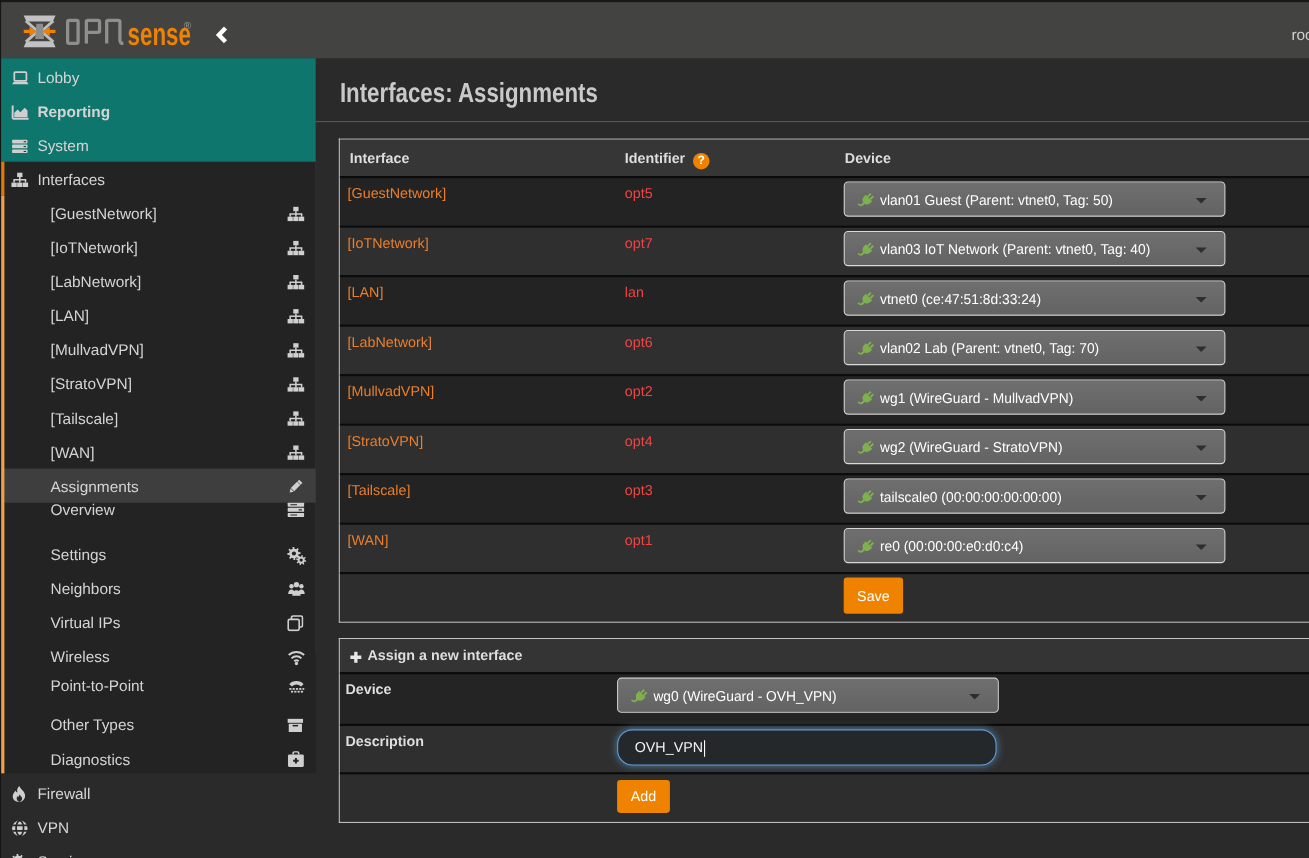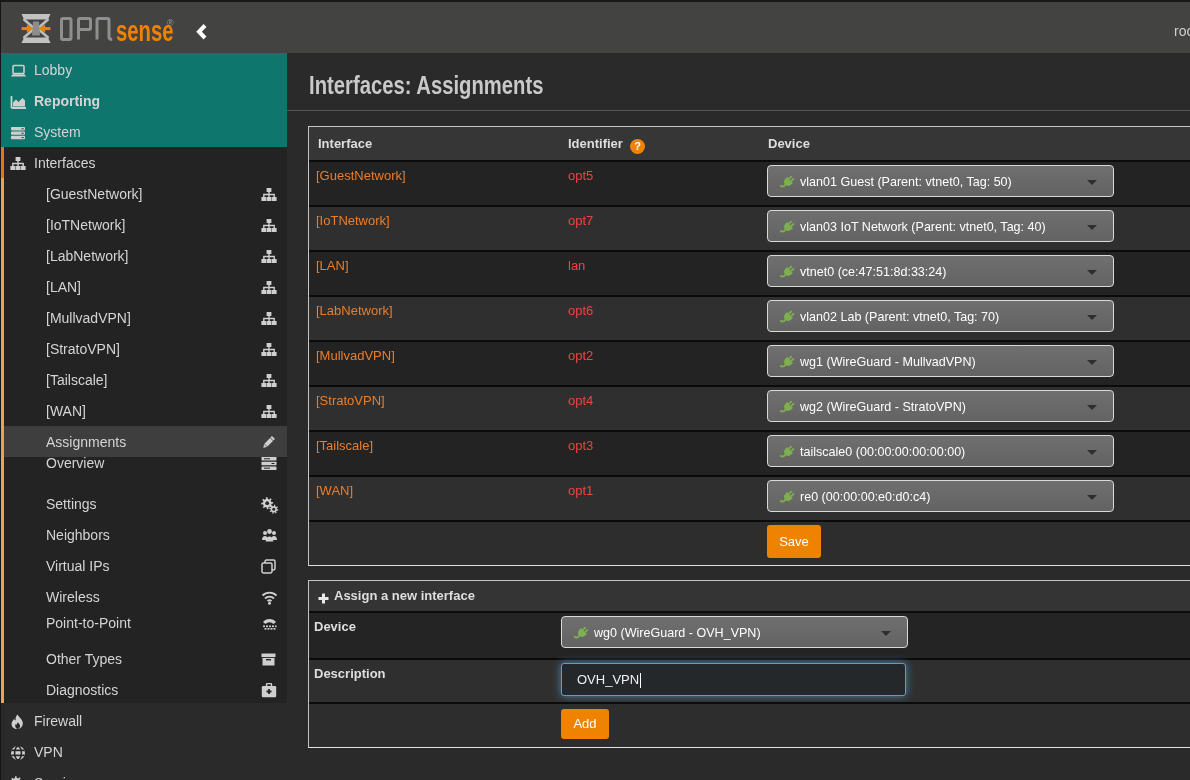--- a/index.html
+++ b/index.html
@@ -52,21 +52,21 @@
 
 .hrow2 { height:30px; background:#343434; }
 .frow { position:relative; width:998px; border-top:2px solid #0b0b0b; }
 #frow1 { height:47px; background:#242424; }
 #frow2 { height:44px; background:#2f2f2f; }
 #frow3 { height:45px; background:#2d2d2d; }
 .flbl { position:absolute; left:5px; top:6px; font-size:13px; font-weight:bold; color:#dedede; }
 .dd2 { position:absolute; left:252px; top:3px; width:347px; height:32px; background:linear-gradient(#6f6f6f,#636363);
   border:1px solid #d9d9d9; border-radius:4px; }
 #descinput { position:absolute; left:252px; top:3px; width:345px; height:33px; background:#25282a;
-  border:1px solid #5b9cd6; border-radius:3px; box-shadow:0 0 8px rgba(102,175,233,0.65);
+  border:1px solid #5b9cd6; border-radius:14px; box-shadow:0 0 8px rgba(102,175,233,0.65);
   color:#f0f0f0; font-size:13px; line-height:31px; padding-left:15px; }
 #descinput .cursor { display:inline-block; width:1px; height:15px; background:#fff; vertical-align:middle; margin-left:1px;}
 .ph { font-size:13px; font-weight:bold; color:#dedede; position:absolute; left:25px; top:7px; }
 .plus { position:absolute; left:9px; top:9px; }
 </style>
 </head>
 <body>
 <div id="topstrip"></div>
 <div style="position:absolute;left:0;top:0;width:1px;height:780px;background:#161616;z-index:50;"></div>
 <div id="topbar">

